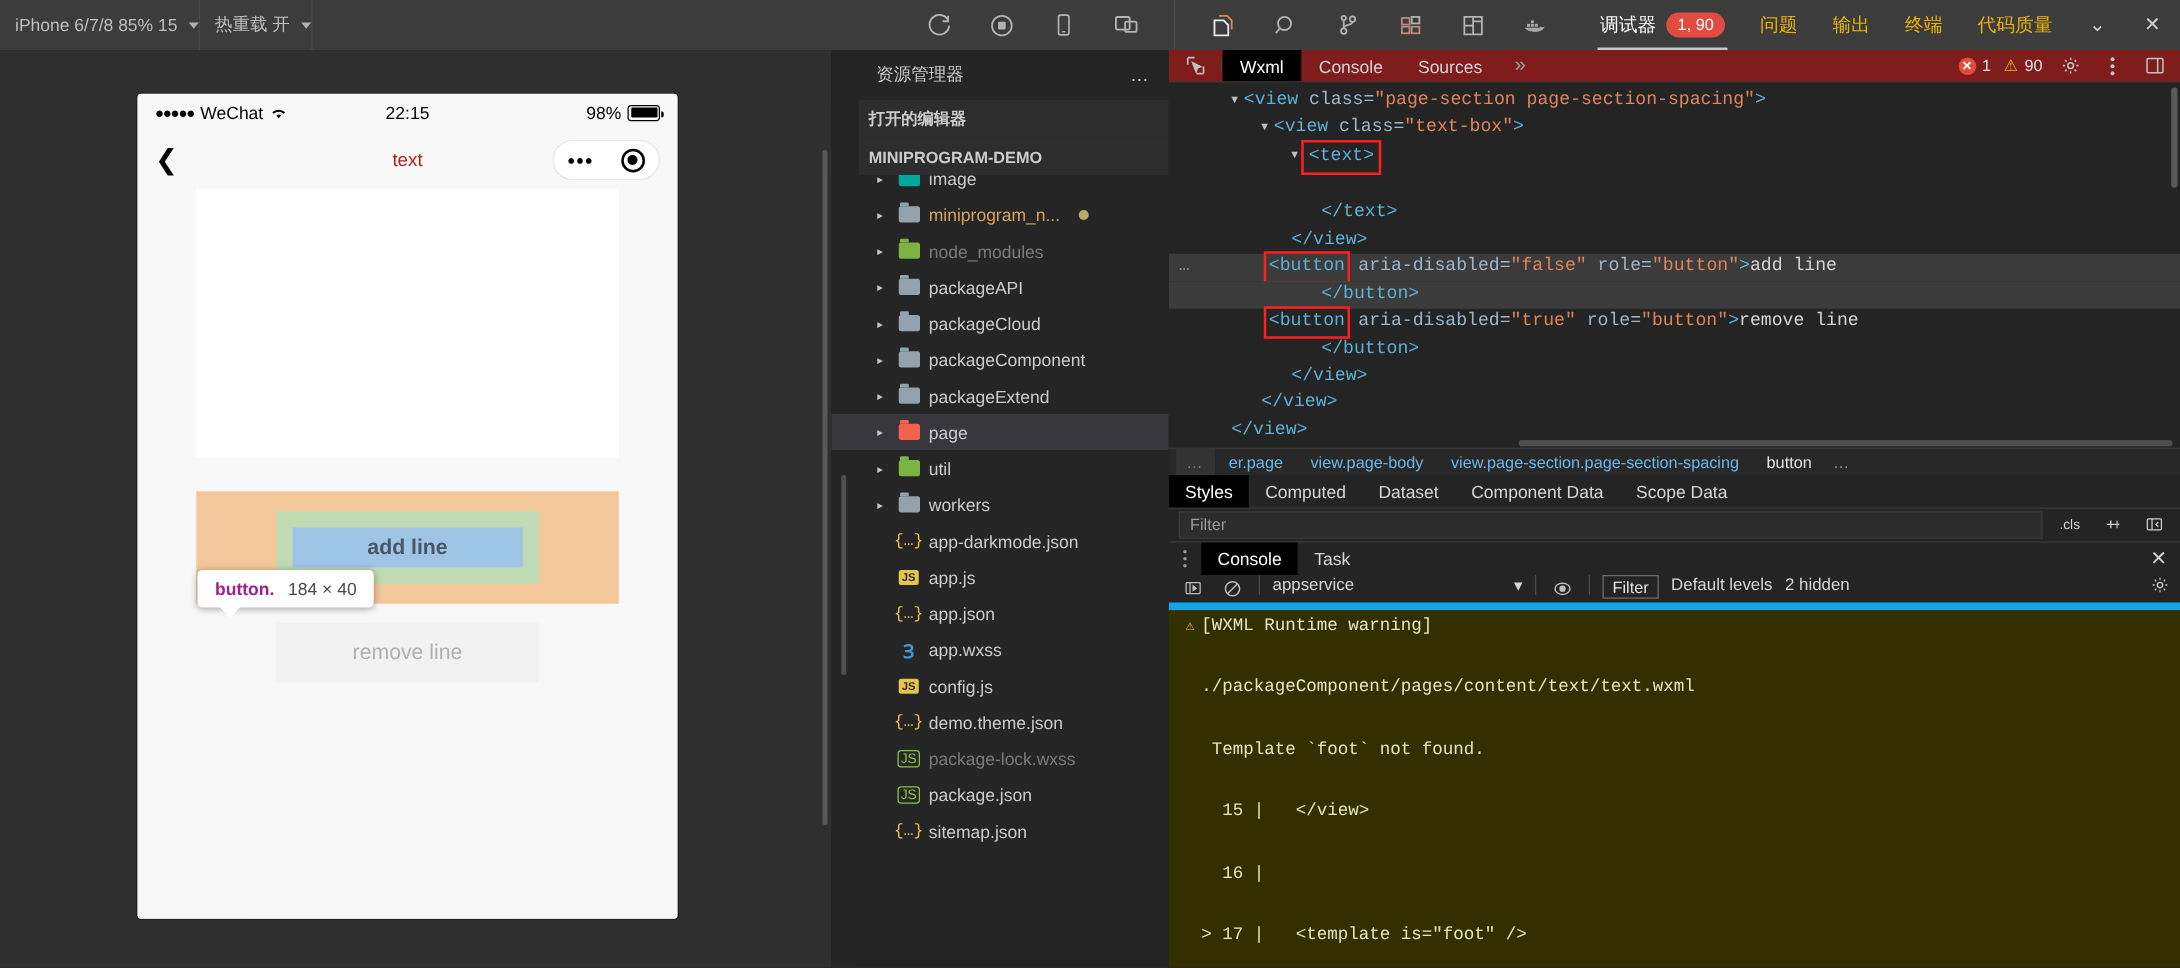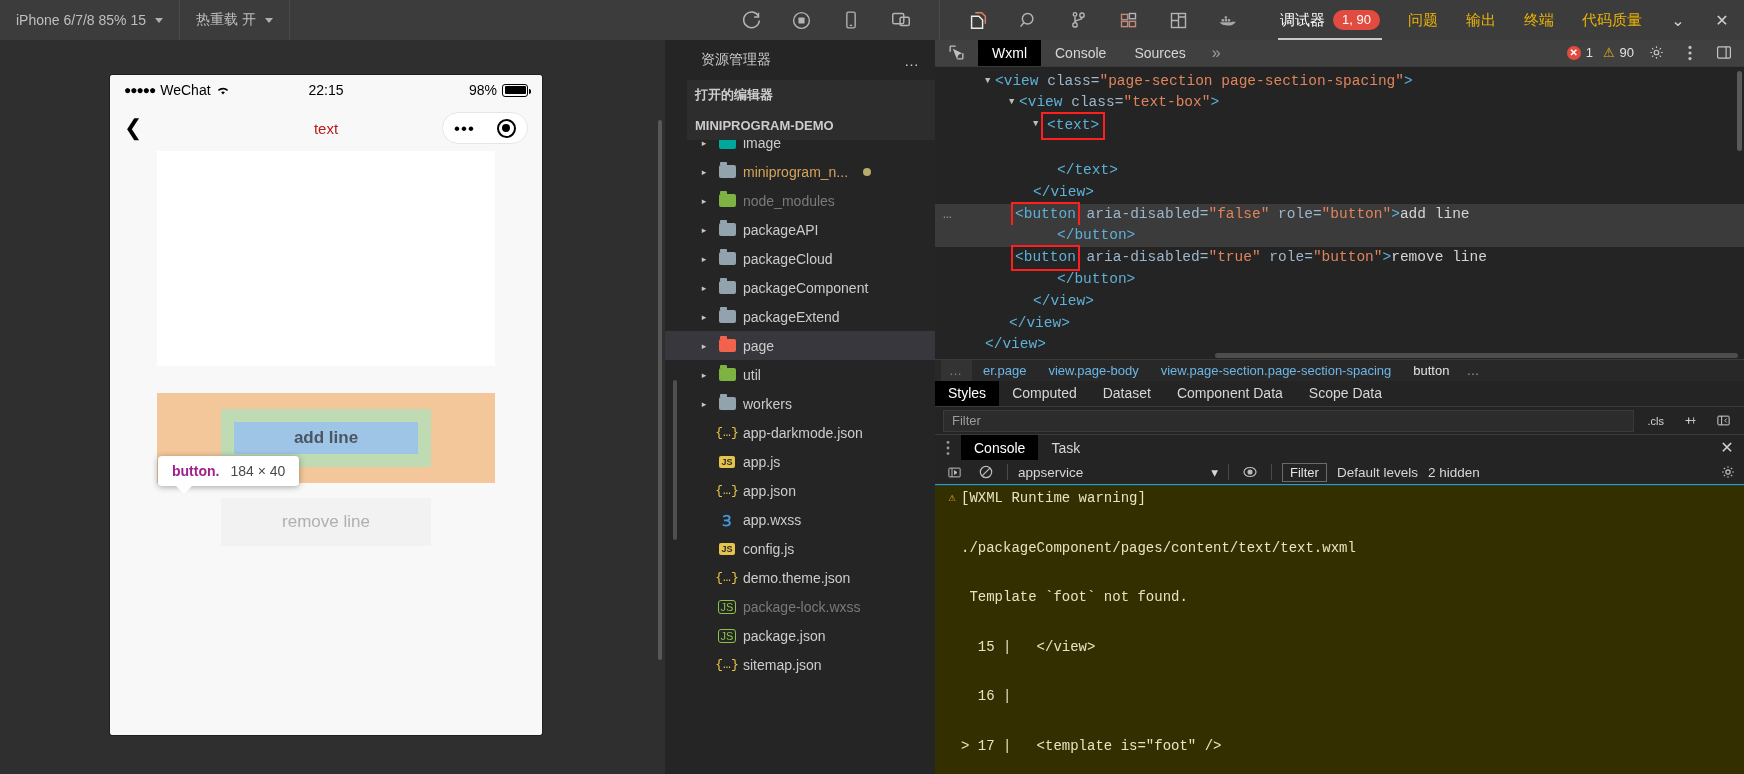--- a/index.html
+++ b/index.html
@@ -11,23 +11,24 @@
     font-size:13px;
     color:#cccccc;
     overflow:hidden;
   }
   .app { position:relative; width:1744px; height:774px; display:flex; flex-direction:column; }
 
   
   .topbar { height:40px; background:#3c3c3c; display:flex; align-items:stretch; flex:0 0 40px; }
   .tb-left { display:flex; align-items:center; height:100%; }
   .tb-seg {
-    display:flex; align-items:center; gap:6px; padding:0 16px; height:100%;
+    display:flex; align-items:center; gap:6px; padding:0 0; height:100%;
     color:#bfbfbf; font-size:14px; white-space:nowrap;
     border-right:1px solid #4a4a4a;
+    margin-left:12px;
   }
   .caret-dn { width:0;height:0;border-left:4px solid transparent;border-right:4px solid transparent;border-top:5px solid #b0b0b0; display:inline-block; margin-left:3px;}
   .tb-icons { display:flex; align-items:center; gap:26px; padding:0 26px; height:100%; }
   .tb-icons.sep-l { border-left:1px solid #4a4a4a; }
   .icon-btn { width:24px; height:24px; display:flex; align-items:center; justify-content:center; color:#b4b4b4; }
   .tb-spacer { flex:1 1 auto; }
 
   .tabs-right { display:flex; align-items:stretch; height:100%; }
   .rtab {
     display:flex; align-items:center; gap:8px; padding:0 14px; height:100%;
@@ -136,21 +137,21 @@
   .dot-mod { width:8px;height:8px;border-radius:50%;background:#b8ab6c;margin-left:8px; }
   .lbl-json { color:#e6c34a; font-family:"Liberation Mono", monospace; font-size:13px; }
   .lbl-js { background:#e6c34a; color:#2b2b2b; font-weight:bold; font-size:9px; border-radius:2px; padding:1px 2px; }
   .lbl-css { color:#3f9bd8; font-weight:bold; font-size:15px; }
   .lbl-npm { color:#8bc34a; font-size:11px; border:1.5px solid #8bc34a; border-radius:3px; padding:0 2px; }
   .exp-scroll { position:absolute; left:8px; top:240px; width:4px; height:160px; background:#4f4f4f; border-radius:2px; }
   .exp-rail { position:absolute; left:0; top:0; bottom:0; width:22px; background:#252526; }
 
   
   .devtools { flex:1 1 auto; min-width:0; background:#242424; display:flex; flex-direction:column; }
-  .dt-tabbar { height:34px; display:flex; align-items:stretch; background:#404040; border-bottom:1px solid #3a3a3a; }
+  .dt-tabbar { height:34px; display:flex; align-items:stretch; background:#7f1d1d; border-bottom:1px solid #3a3a3a; }
   .dt-pick { width:42px; display:flex; align-items:center; justify-content:center; color:#c0c0c0; }
   .dt-vsep { width:1px; background:#454545; margin:8px 0; }
   .dt-tab { display:flex; align-items:center; padding:0 14px; font-size:14px; color:#d6d6d6; }
   .dt-tab.active { background:#000000; color:#ffffff; }
   .dt-more { display:flex;align-items:center;padding:0 12px;color:#9e9e9e;font-size:16px; }
   .dt-right { margin-left:auto; display:flex; align-items:center; gap:10px; padding-right:8px; }
   .err-pill { display:flex; align-items:center; gap:5px; font-size:13px; color:#e0e0e0; }
   .err-circle { width:14px;height:14px;border-radius:50%;background:#e24b3f;color:#fff;font-size:10px;display:flex;align-items:center;justify-content:center;font-weight:bold;}
   .warn-tri { color:#e6b422; font-size:13px; }
   .dt-ico { width:24px;height:24px;display:flex;align-items:center;justify-content:center;color:#c4c4c4; }
@@ -180,21 +181,21 @@
   .filter-row { height:34px; display:flex; align-items:center; gap:8px; padding:0 8px; }
   .filter-box { flex:1 1 auto; height:22px; background:#2c2c2c; border:1px solid #3a3a3a; color:#9b9b9b; font-size:13px; display:flex; align-items:center; padding:0 8px; }
   .cls-btn { font-size:11px; color:#d6d6d6; padding:0 6px; }
   .plus-btn { color:#cfcfcf; font-size:15px; padding:0 4px; }
   .panel-btn { color:#cfcfcf; font-size:14px; padding:0 4px; }
 
   .console-tabbar { height:34px; display:flex; align-items:stretch; border-top:1px solid #3a3a3a; }
   .kebab { width:26px; display:flex;align-items:center;justify-content:center; color:#9a9a9a; letter-spacing:0; }
   .cl-close { margin-left:auto; width:34px; display:flex;align-items:center;justify-content:center; color:#cfcfcf; font-size:16px; }
 
-  .console-toolbar { height:32px; display:flex; align-items:center; gap:10px; padding:0 8px; border-bottom:1px solid #0ea5e9; }
+  .console-toolbar { height:32px; display:flex; align-items:flex-start; gap:10px; padding:0 8px; border-bottom:6px solid #0ea5e9; }
   .ct-ico { width:22px;height:22px;display:flex;align-items:center;justify-content:center;color:#bdbdbd; }
   .ct-sel { display:flex; align-items:center; gap:40px; font-size:13.5px; color:#d6d6d6; }
   .ct-sep { width:1px; height:16px; background:#4a4a4a; }
   .ct-filter { border:1px solid #6b6b6b; padding:1px 7px; font-size:13px; color:#e3e3e3; }
   .ct-lvl { font-size:13.5px; color:#d6d6d6; }
   .ct-hidden { font-size:13.5px; color:#d6d6d6; }
   .ct-gear { margin-left:auto; color:#c4c4c4; }
 
   .console-log { flex:1 1 auto; background:#332f00; border-top:1px solid #3f3a0c; overflow:hidden;
     font-family:"Liberation Mono", monospace; font-size:14px; line-height:19.5px; color:#e8e4c0; padding:3px 0 0 0; }

